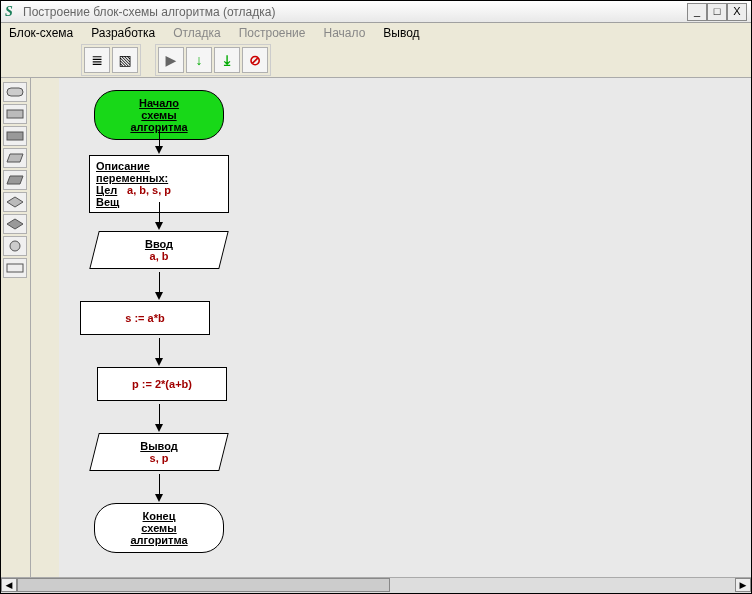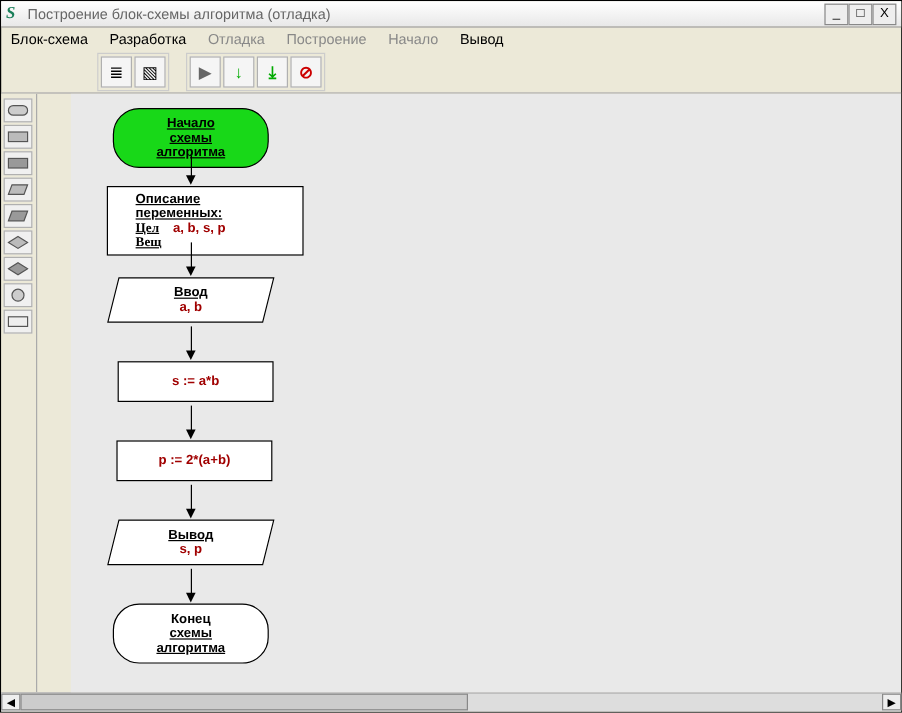--- a/index.html
+++ b/index.html
@@ -150,28 +150,28 @@
   .process {
     background: #fff;
     border: 1px solid #000;
     padding: 10px 14px;
     width: 130px;
     color: #a00000;
   }
   .decl {
     background: #fff;
     border: 1px solid #000;
-    padding: 4px 23px;
-    width: 164px;
+    padding: 4px 6px;
+    width: 140px;
     text-align: left;
     font-weight: normal;
     font-size: 11px;
   }
   .decl .h { font-weight: bold; text-decoration: underline; }
-  .decl .t { font-weight: bold; text-decoration: underline; display:inline-block;width:28px;font-family:Liberation Serif, serif;}
+  .decl .t { font-weight: bold; text-decoration: underline; display:inline-block;width:28px;}
   .decl .v { color:#a00000; font-weight: bold;}
   .parallelogram {
     background:#fff;
     border:1px solid #000;
     width: 130px;
     padding: 6px 10px;
     transform: skewX(-14deg);
   }
   .parallelogram .inner{ transform: skewX(14deg); }
   .parallelogram .lbl{ text-decoration: underline; color:#000;}
@@ -295,21 +295,21 @@
 
         <div class="node parallelogram" style="left:35px;top:153px">
           <div class="inner">
             <div class="lbl">Ввод</div>
             <div class="val">a, b</div>
           </div>
         </div>
         <div class="v-line" style="left:100px;top:194px;height:22px"></div>
         <div class="arrow-head" style="left:100px;top:214px"></div>
 
-        <div class="node process" style="left:39px;top:223px">
+        <div class="node process" style="left:21px;top:223px">
           <span>s := a*b</span>
         </div>
         <div class="v-line" style="left:100px;top:260px;height:22px"></div>
         <div class="arrow-head" style="left:100px;top:280px"></div>
 
         <div class="node process" style="left:38px;top:289px">
           <span>p := 2*(a+b)</span>
         </div>
         <div class="v-line" style="left:100px;top:326px;height:22px"></div>
         <div class="arrow-head" style="left:100px;top:346px"></div>
@@ -317,21 +317,21 @@
         <div class="node parallelogram" style="left:35px;top:355px">
           <div class="inner">
             <div class="lbl">Вывод</div>
             <div class="val">s, p</div>
           </div>
         </div>
         <div class="v-line" style="left:100px;top:396px;height:22px"></div>
         <div class="arrow-head" style="left:100px;top:416px"></div>
 
         <div class="node terminator" style="left:35px;top:425px;width:130px">
-          <div style="">Конец</div>
+          <div style="text-decoration:underline">Конец</div>
           <div style="text-decoration:underline">схемы алгоритма</div>
         </div>
 
       </div>
     </div>
   </div>
 
   <div class="hscroll">
     <div class="arrow">◀</div>
     <div class="track">

